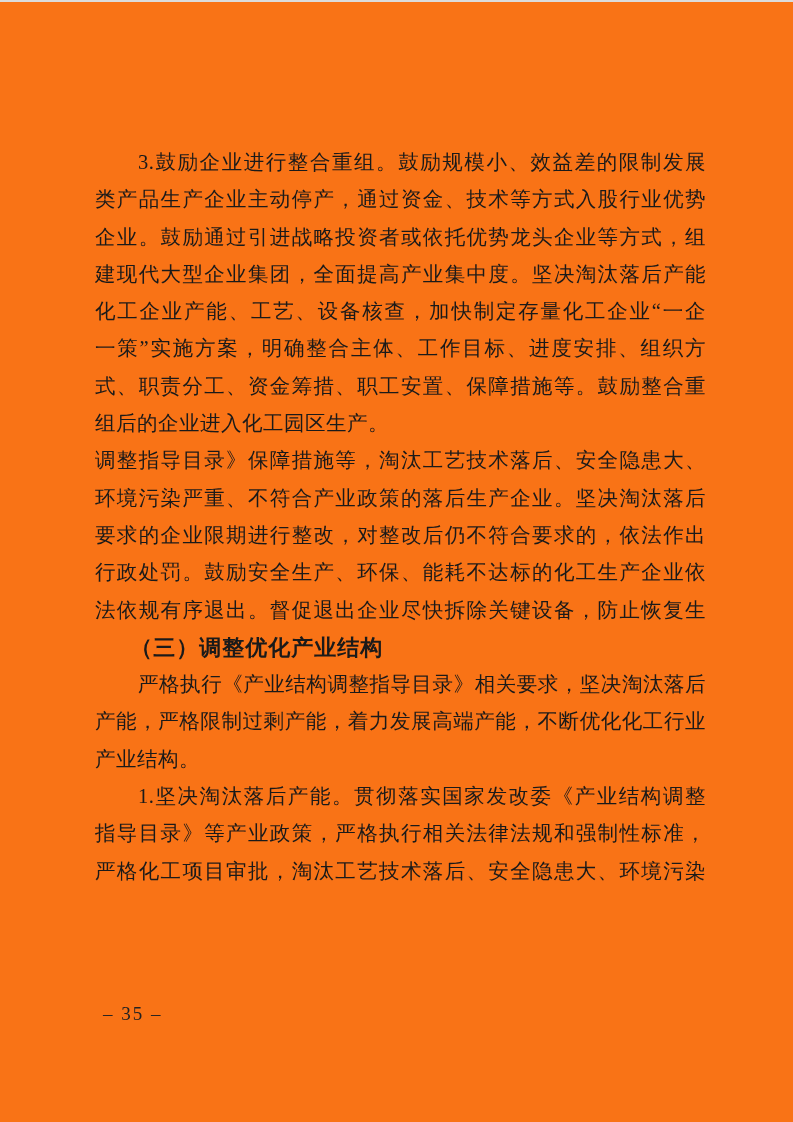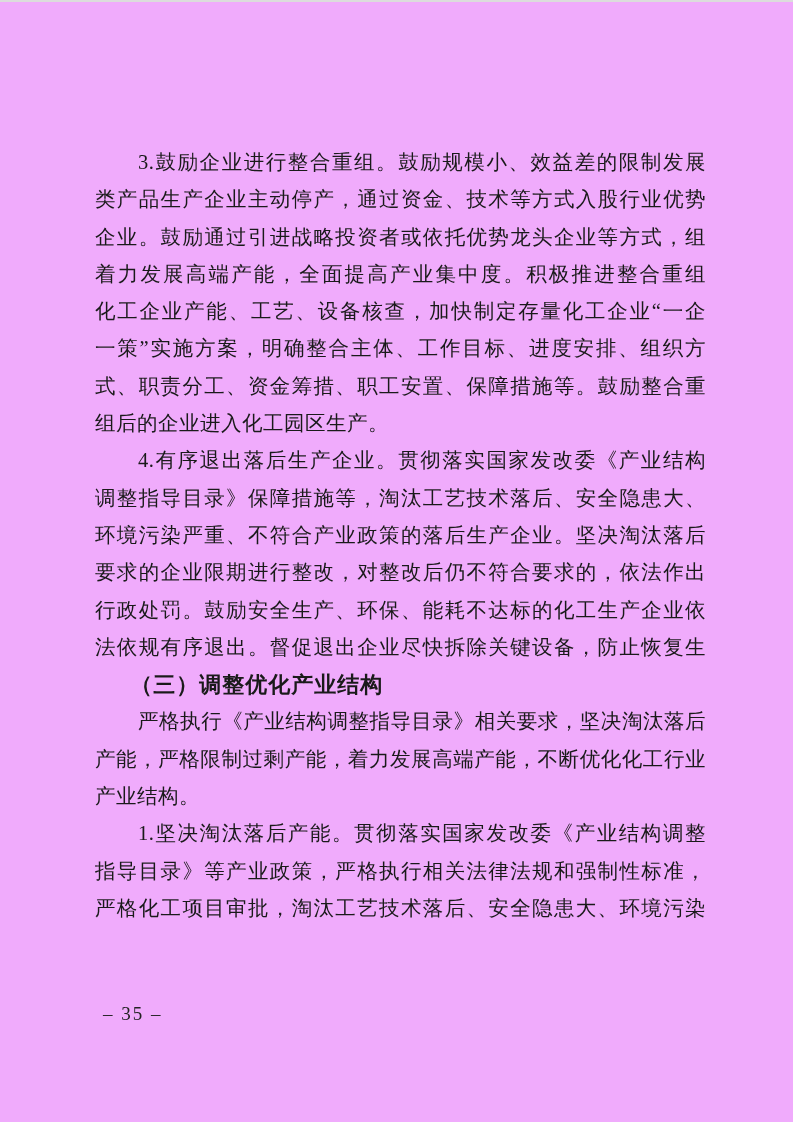--- a/index.html
+++ b/index.html
@@ -4,21 +4,21 @@
 <style>
   html, body {
     margin: 0;
     padding: 0;
     background: #9a9a9a;
   }
   .page {
     position: relative;
     width: 793px;
     height: 1122px;
-    background: #f0abfc;
+    background: #f97316;
     font-family: "Liberation Serif", "DejaVu Serif", serif;
     color: #1a1a1a;
     overflow: hidden;
     margin: 0 auto;
   }
   .scan-edge {
     position: absolute;
     top: 0; left: 0; right: 0;
     height: 2px;
     background: #dcdcdc;
@@ -65,29 +65,28 @@
 
 <div class="page">
   <div class="scan-edge"></div>
 
   <div class="content">
 
     <div class="para">
       <div class="line just indent">3.鼓励企业进行整合重组。鼓励规模小、效益差的限制发展</div>
       <div class="line just">类产品生产企业主动停产，通过资金、技术等方式入股行业优势</div>
       <div class="line just">企业。鼓励通过引进战略投资者或依托优势龙头企业等方式，组</div>
-      <div class="line just">着力发展高端产能，全面提高产业集中度。积极推进整合重组</div>
+      <div class="line just">建现代大型企业集团，全面提高产业集中度。坚决淘汰落后产能</div>
       <div class="line just">化工企业产能、工艺、设备核查，加快制定存量化工企业“一企</div>
       <div class="line just">一策”实施方案，明确整合主体、工作目标、进度安排、组织方</div>
       <div class="line just">式、职责分工、资金筹措、职工安置、保障措施等。鼓励整合重</div>
       <div class="line">组后的企业进入化工园区生产。</div>
     </div>
 
     <div class="para">
-      <div class="line just indent">4.有序退出落后生产企业。贯彻落实国家发改委《产业结构</div>
       <div class="line just">调整指导目录》保障措施等，淘汰工艺技术落后、安全隐患大、</div>
       <div class="line just">环境污染严重、不符合产业政策的落后生产企业。坚决淘汰落后</div>
       <div class="line just">要求的企业限期进行整改，对整改后仍不符合要求的，依法作出</div>
       <div class="line just">行政处罚。鼓励安全生产、环保、能耗不达标的化工生产企业依</div>
       <div class="line just">法依规有序退出。督促退出企业尽快拆除关键设备，防止恢复生</div>
     </div>
 
     <div class="para heading">
       <div class="line">（三）调整优化产业结构</div>
     </div>

